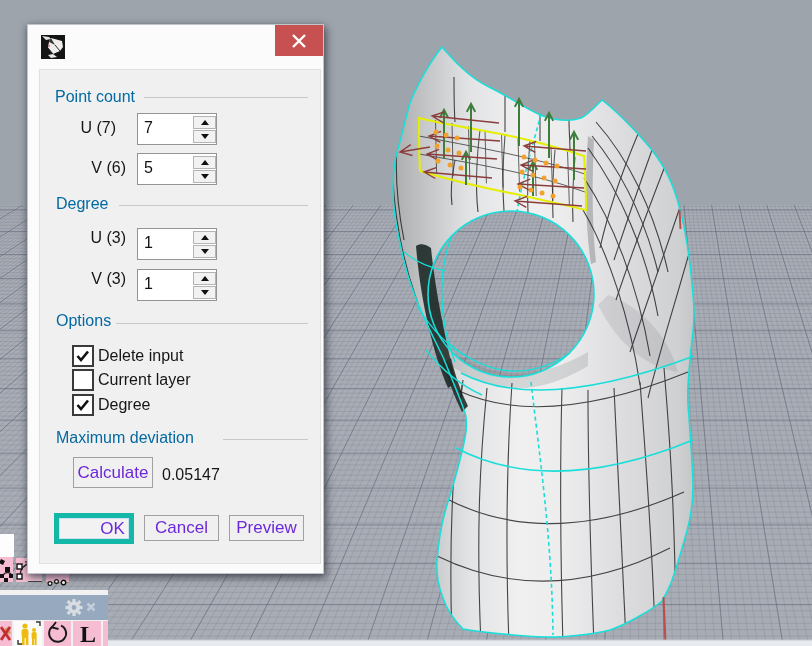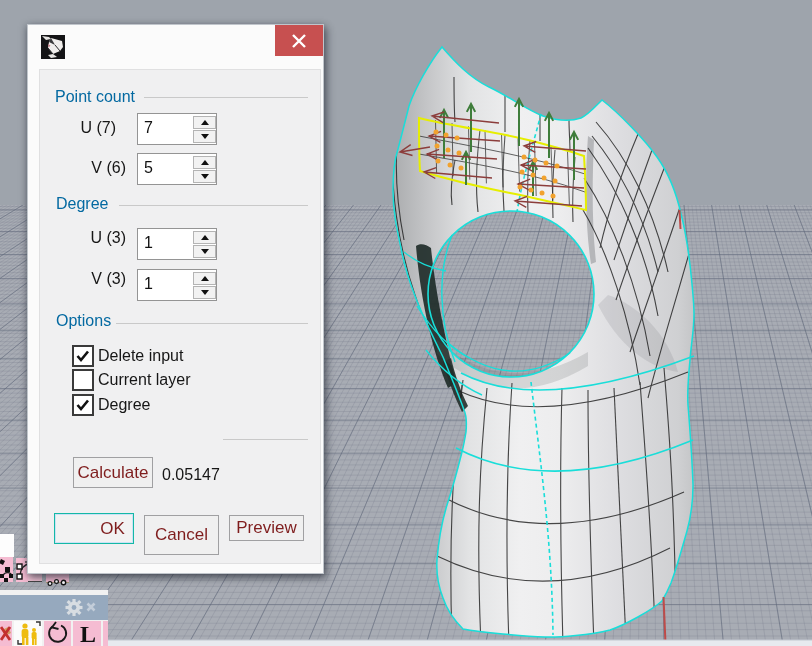--- a/index.html
+++ b/index.html
@@ -20,23 +20,23 @@
 .sep { position:absolute; height:1px; background:#c9c9c9; }
 .spin { position:absolute; width:80px; height:32px; background:#fff; border:1px solid #949494; }
 .sv { position:absolute; left:6px; top:5px; font-size:16px; color:#111; }
 .sbtn { position:absolute; left:55px; width:23px; height:13px; background:#f2f2f2; border:1px solid #b4b4b4;
   display:flex; align-items:center; justify-content:center; }
 .tri { width:0; height:0; border-left:4.5px solid transparent; border-right:4.5px solid transparent; }
 .tri.up { border-bottom:5px solid #111; }
 .tri.dn { border-top:5px solid #111; }
 .cb { position:absolute; width:22px; height:22px; background:#fff; border:2px solid #3a3a3a;
   display:flex; align-items:center; justify-content:center; }
-.btn { position:absolute; background:#f0f0f0; border:1px solid #a0a0a2; font-size:17px; color:#7f1d1d;
+.btn { position:absolute; background:#f0f0f0; border:1px solid #a0a0a2; font-size:17px; color:#6d28d9;
   display:flex; align-items:center; justify-content:center; }
-.okbtn { border:1px solid #14b8a6; background:#f2f2f2; box-shadow:inset 0 0 0 1px #cbe2f5;padding-left:37px; }
+.okbtn { border:5px solid #14b8a6; background:#f2f2f2; box-shadow:inset 0 0 0 1px #cbe2f5;padding-left:37px; }
 </style>
 </head>
 <body>
 <div id="page">
 <svg id="scene" width="812" height="646" viewBox="0 0 812 646">
 <defs>
 <clipPath id="floorclip">
           <rect x="0" y="205" width="812" height="435"></rect>
         </clipPath>
 <clipPath id="bodyclip" clip-rule="evenodd">
@@ -599,25 +599,26 @@
       </div>
   <div class="cblabel" style="left:70px;top:320px;">Delete input</div>
   <div class="cb" style="left:44px;top:344px;"></div>
   <div class="cblabel" style="left:70px;top:344px;">Current layer</div>
   <div class="cb" style="left:44px;top:369px;">
         <svg width="16" height="16" viewBox="0 0 16 16">
           <path d="M2.5,8 L6,12 L13,3.5" fill="none" stroke="#111" stroke-width="2.6"></path>
         </svg>
       </div>
   <div class="cblabel" style="left:70px;top:369px;">Degree</div>
+  <div class="glabel" style="left:28px;top:404px;">Maximum deviation</div>
   <div class="sep" style="left:195px;top:414px;width:85px;"></div>
   <div class="btn" style="left:45px;top:432px;width:80px;height:31px;">Calculate</div>
   <div class="cblabel" style="left:134px;top:439px;">0.05147</div>
   <div class="btn okbtn" style="left:26px;top:488px;width:80px;height:31px;">OK</div>
-  <div class="btn" style="left:116px;top:490px;width:75px;height:40px;">Cancel</div>
+  <div class="btn" style="left:116px;top:490px;width:75px;height:26px;">Cancel</div>
   <div class="btn" style="left:201px;top:490px;width:75px;height:26px;">Preview</div>
 </div>
 
 <div style="position:absolute;left:0;top:534px;width:14px;height:23px;background:#fdfdfd;z-index:5;"></div>
 <div style="position:absolute;left:0;top:557px;width:13px;height:25px;background:#f5bcd2;z-index:5;">
  <svg width="13" height="25" viewBox="0 0 13 25">
   <path d="M1,2 l4,2 l-2,4 l-4,-2 z" fill="#111"></path>
   <rect x="5" y="10" width="5" height="5" fill="#111"></rect>
   <path d="M3,20 a4.5,4.5 0 1 1 9,0" fill="none" stroke="#222" stroke-width="1.6"></path>
   <rect x="0" y="17" width="4" height="4" fill="#111"></rect>

